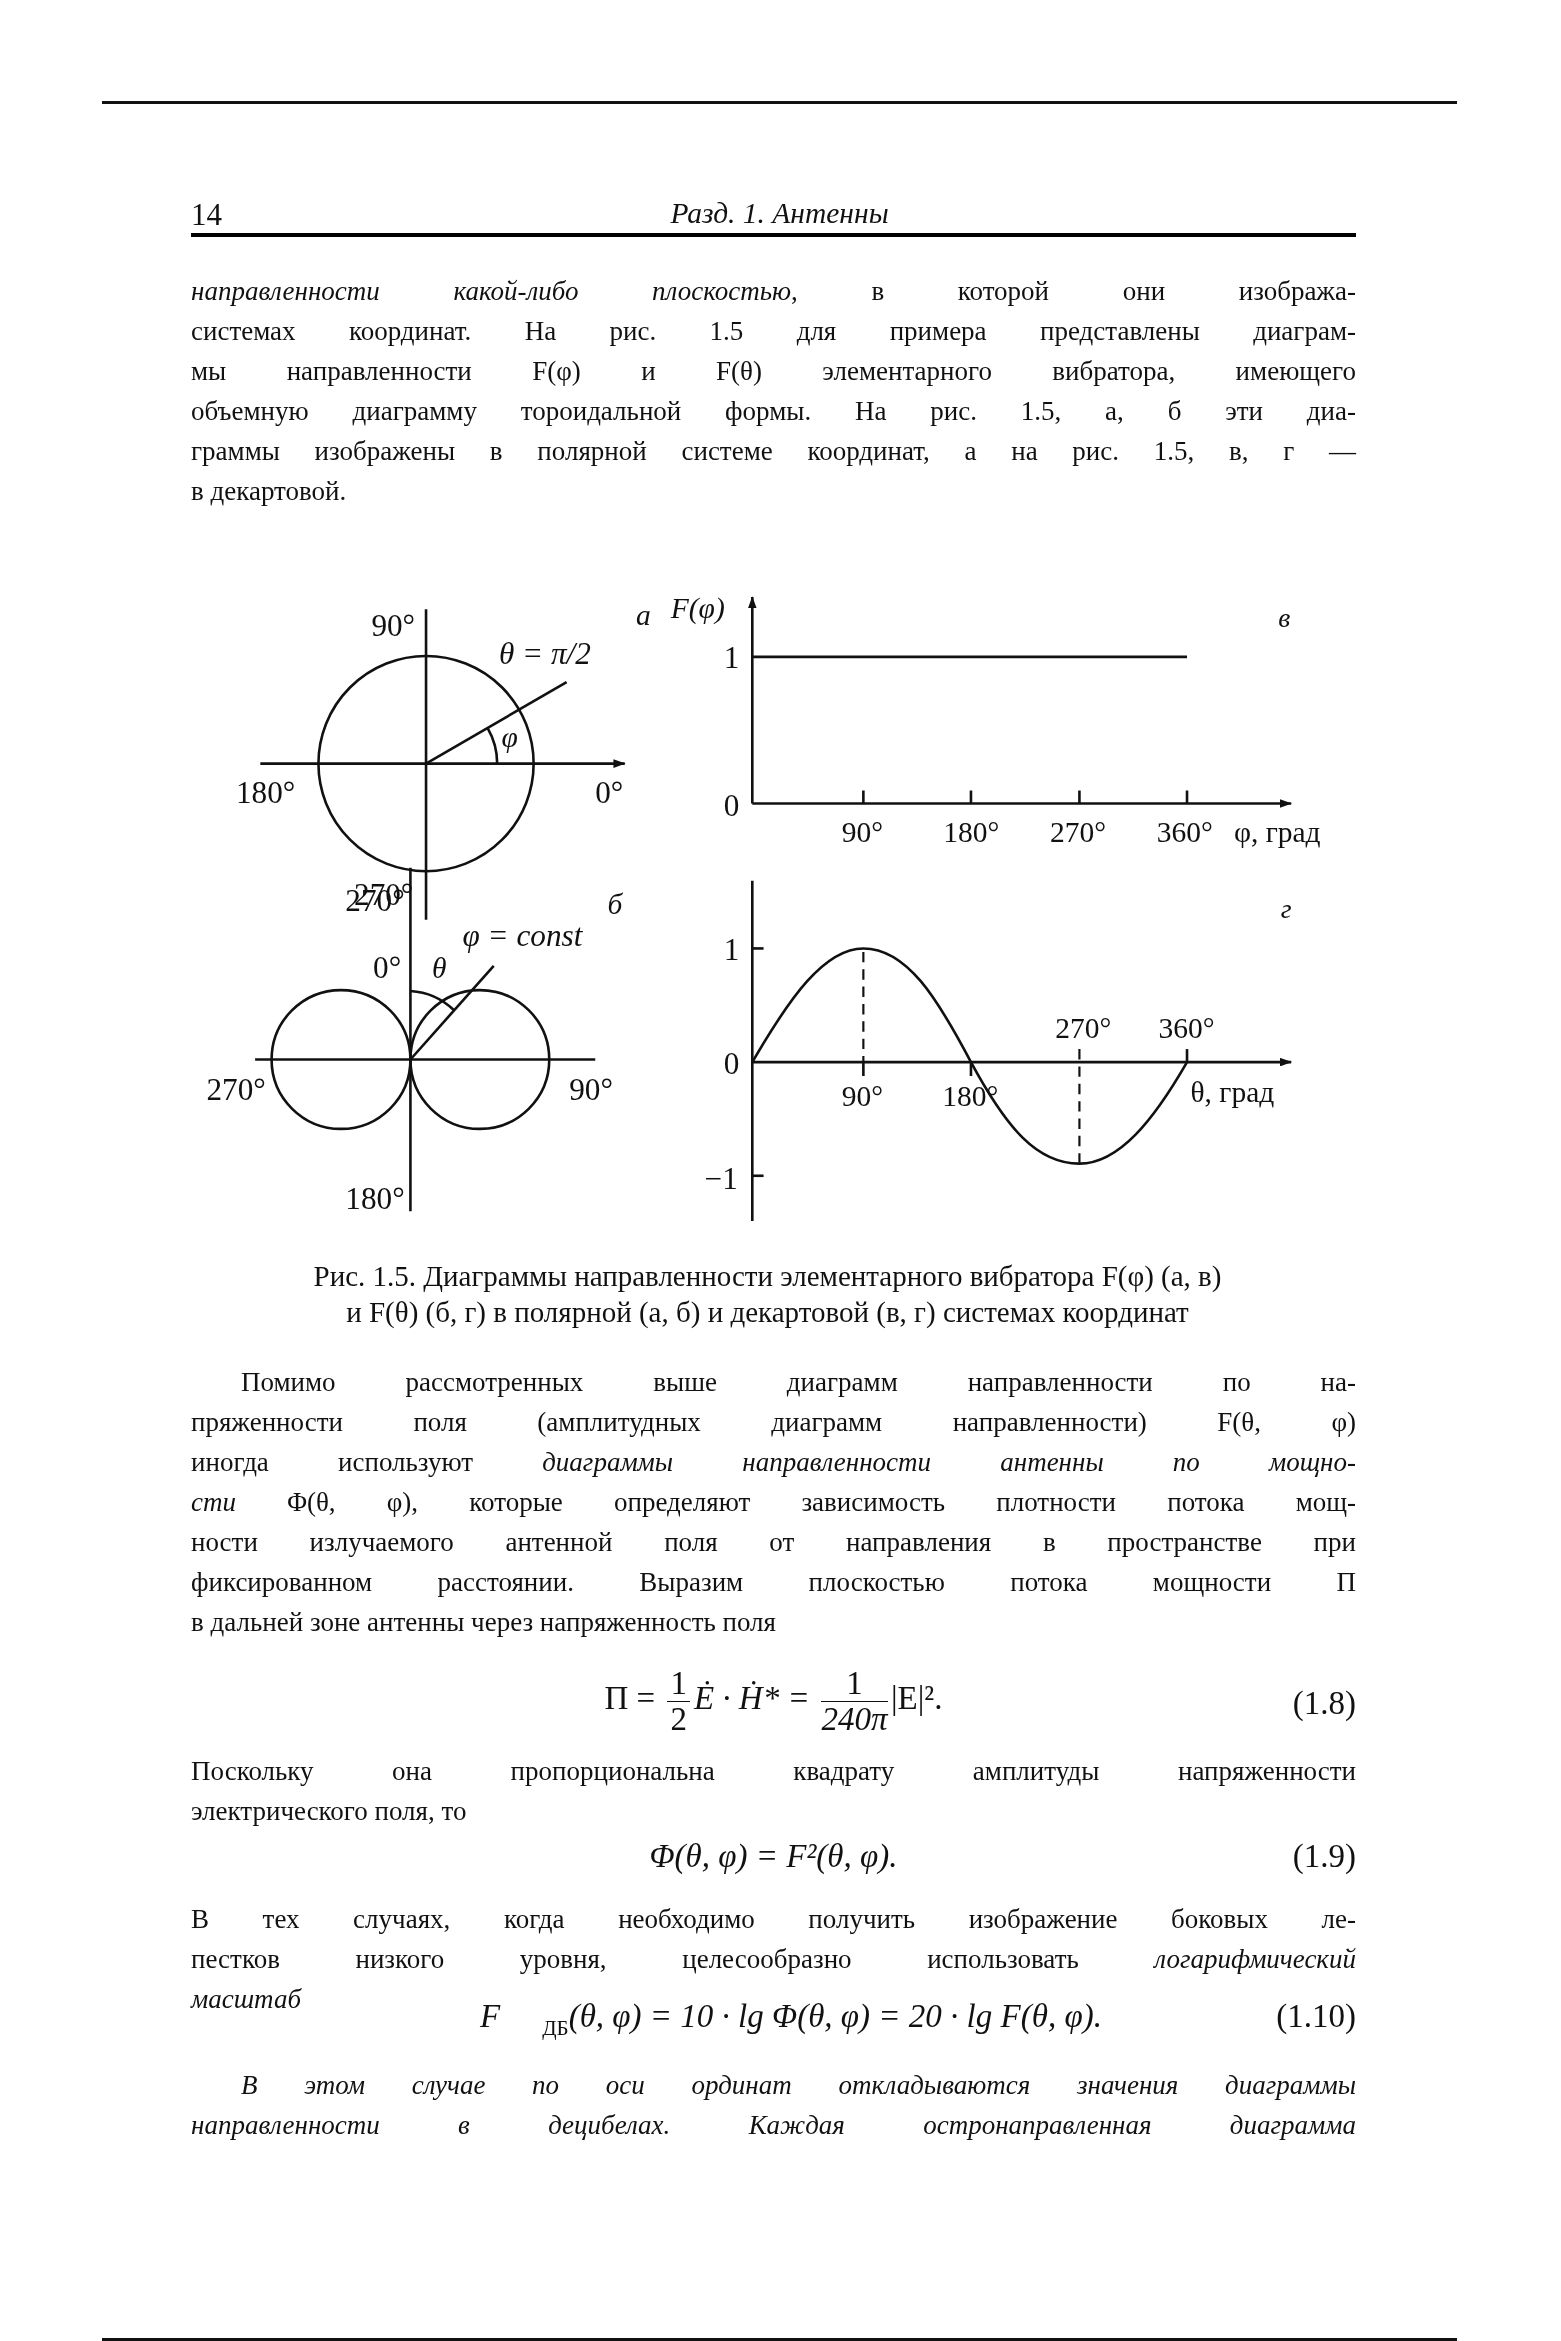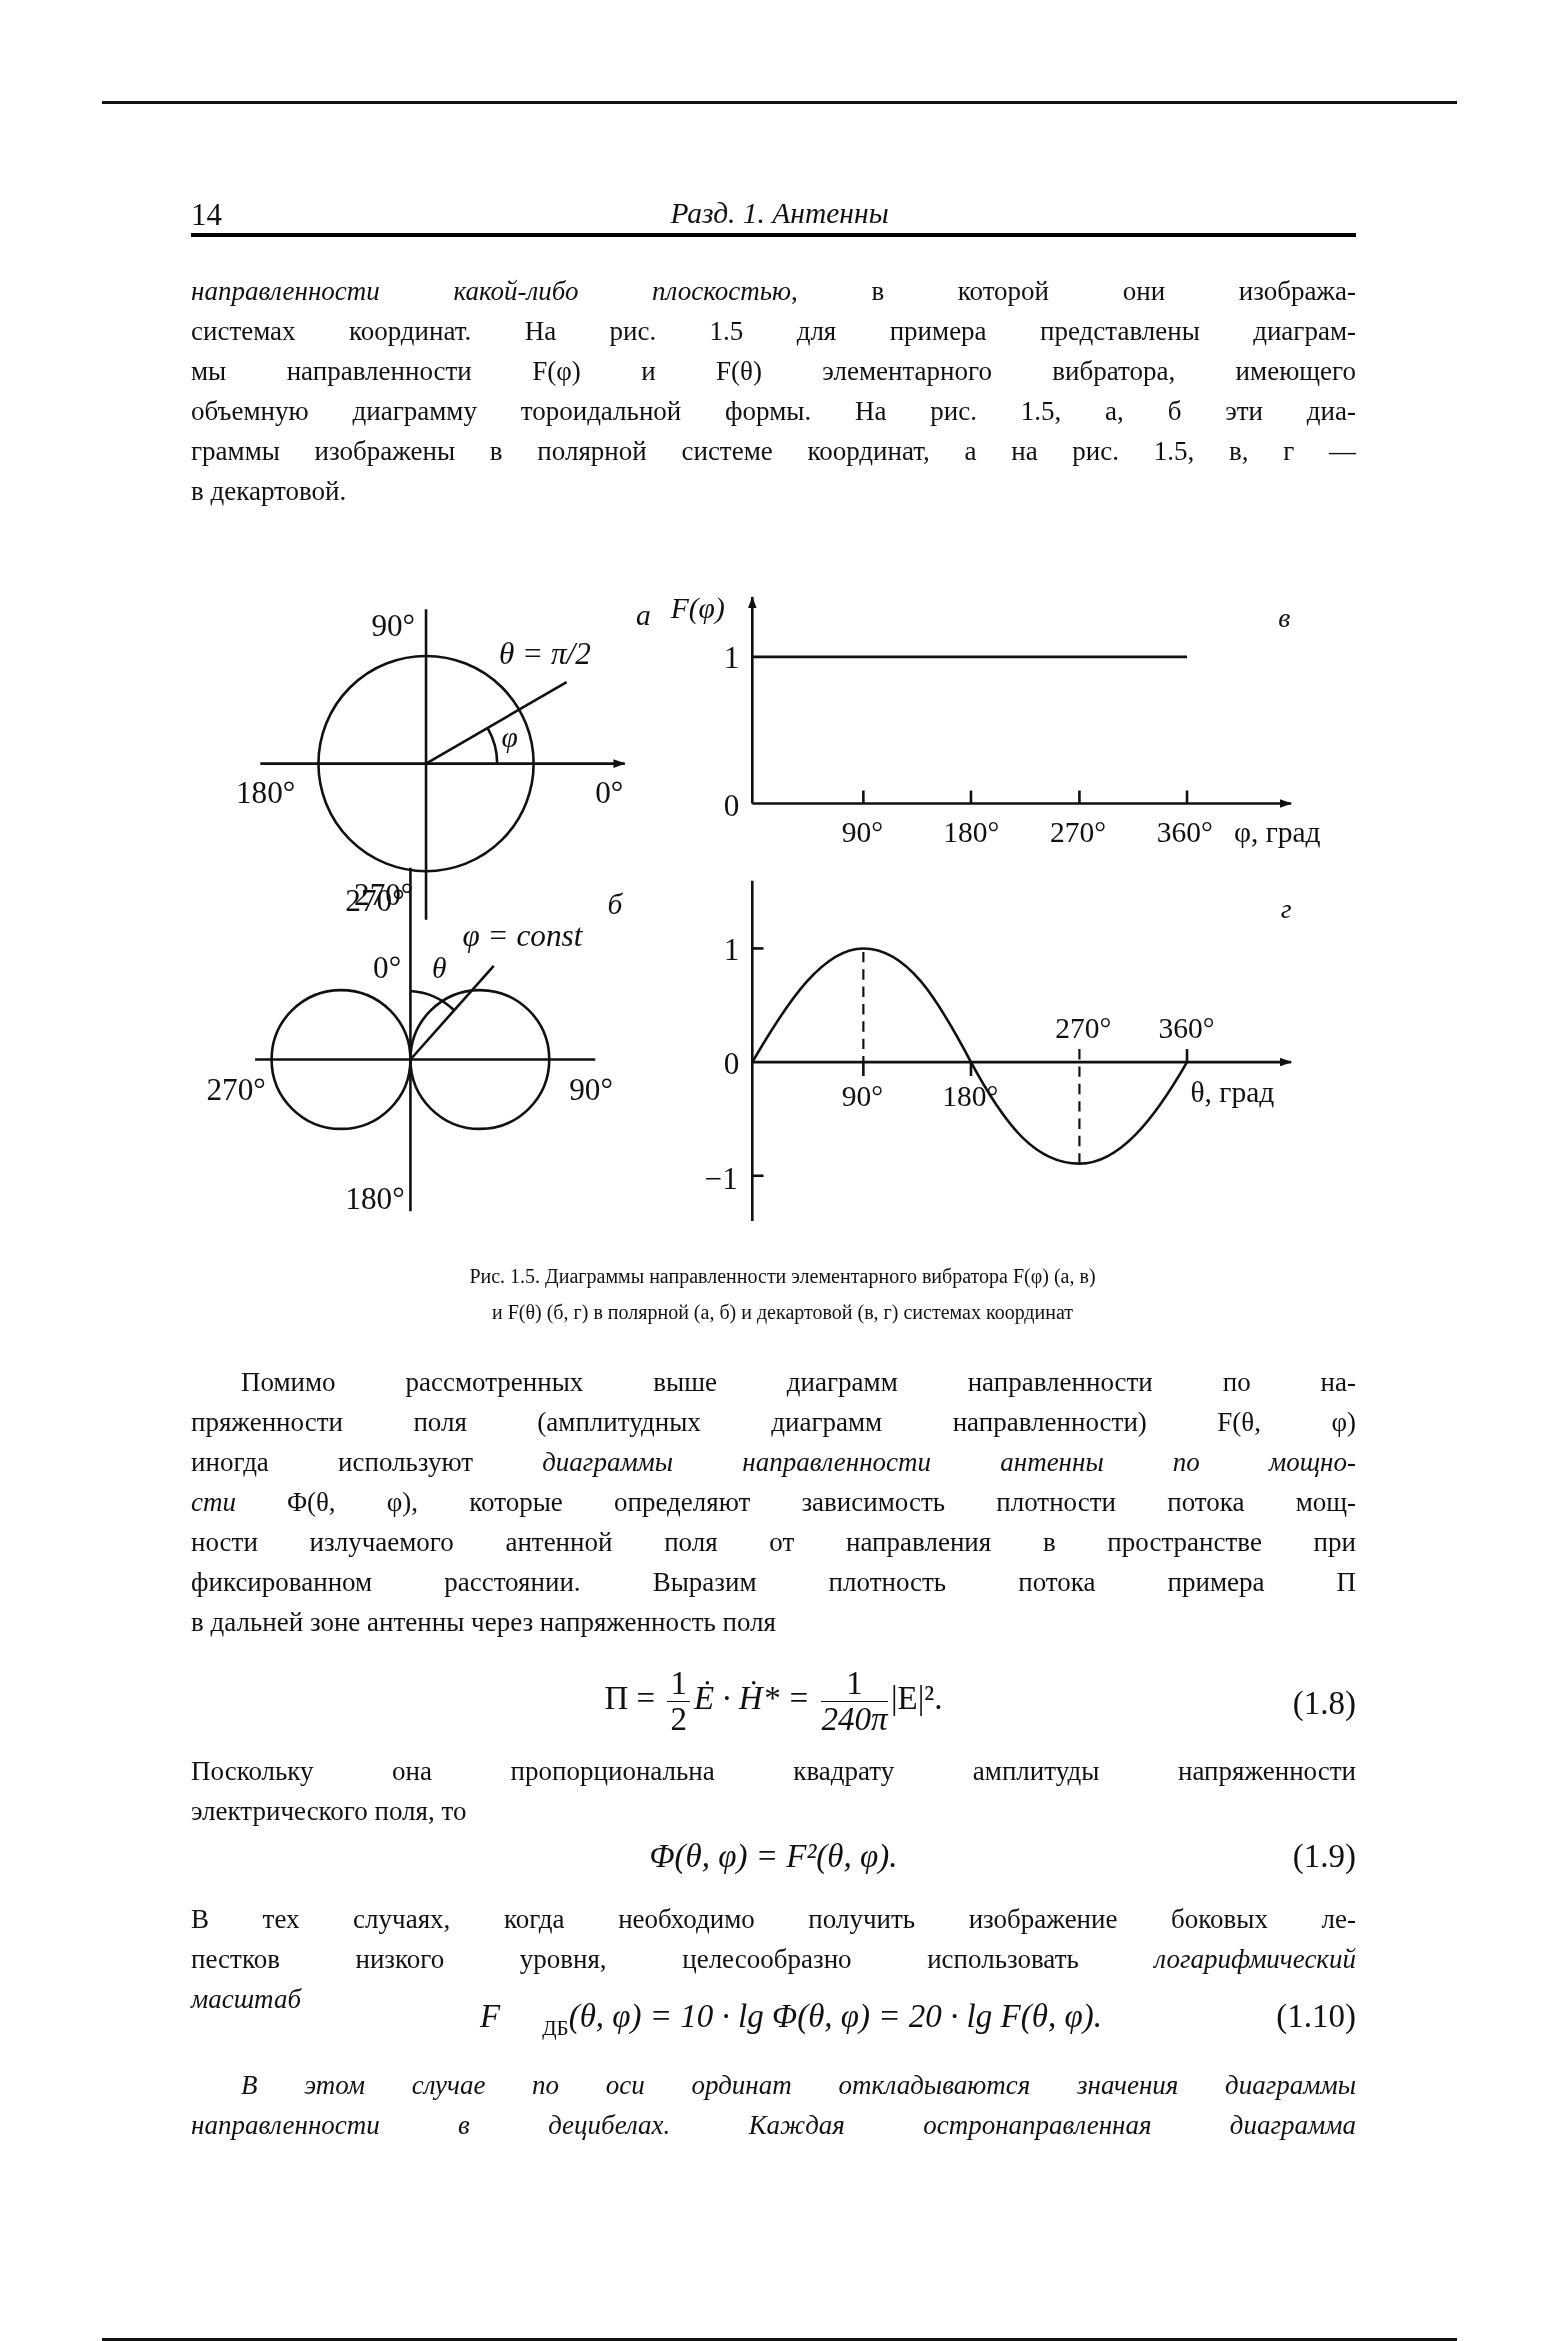--- a/index.html
+++ b/index.html
@@ -11,21 +11,21 @@
   .header { left:191px; top:193px; width:1165px; height:35px; }
   .pageno { position:absolute; left:0; top:3.5px; font-size:31px; }
   .running { position:absolute; left:12px; right:0; text-align:center; top:3.5px; font-size:29.5px; font-style:italic; }
   .header-rule { left:191px; top:233px; width:1165px; height:4.3px; background:#000; }
   .para { left:191px; width:1165px; font-size:27px; line-height:40px;
           text-align:justify; text-align-last:left; }
   .para .l { display:block; text-align:justify; text-align-last:justify; white-space:nowrap; }
   .para .l.last { text-align-last:left; }
   .para .l.indent { text-indent:50px; }
   i, .it { font-style:italic; }
-  .caption { left:200px; width:1165px; font-size:20px; line-height:36px; text-align:center; }
+  .caption { left:185px; width:1165px; font-size:29px; line-height:36px; text-align:center; }
   .caption .l { display:block; }
   .eq { left:191px; width:1165px; height:61px; font-size:33px; }
   .eq .body { position:absolute; left:0; right:0; text-align:center; }
   .eq .num { position:absolute; right:0; }
   .frac { display:inline-block; vertical-align:middle; text-align:center; line-height:1.05; margin:0 3.5px; }
   .frac span { display:block; }
   .frac .num-part { border-bottom:1.7px solid #111; padding:0 3.5px; }
   svg text { font-family:"Liberation Serif","DejaVu Serif",serif; fill:#111; }
 </style>
 </head>
@@ -141,21 +141,21 @@
   <span class="l">Рис. 1.5. Диаграммы направленности элементарного вибратора F(φ) (а, в)</span>
   <span class="l">и F(θ) (б, г) в полярной (а, б) и декартовой (в, г) системах координат</span>
 </div>
 
 <div class="abs para" style="top:1362px;">
   <span class="l indent">Помимо рассмотренных выше диаграмм направленности по на-</span>
   <span class="l">пряженности поля (амплитудных диаграмм направленности) F(θ, φ)</span>
   <span class="l"><span>иногда используют </span><i>диаграммы направленности антенны по мощно-</i></span>
   <span class="l"><i>сти</i><span> Φ(θ, φ), которые определяют зависимость плотности потока мощ-</span></span>
   <span class="l">ности излучаемого антенной поля от направления в пространстве при</span>
-  <span class="l">фиксированном расстоянии. Выразим плотность потока примера Π</span>
+  <span class="l">фиксированном расстоянии. Выразим плоскостью потока мощности Π</span>
   <span class="l last">в дальней зоне антенны через напряженность поля</span>
 </div>
 
 <div class="abs eq" style="top:1666px;height:78px;">
   <div class="body" style="top:0;">
     <span>Π = </span><span class="frac"><span class="num-part">1</span><span>2</span></span><i>Ė · Ḣ* = </i><span class="frac"><span class="num-part">1</span><i>240π</i></span><span>|E|².</span>
   </div>
   <span class="num" style="top:19px;">(1.8)</span>
 </div>
 

